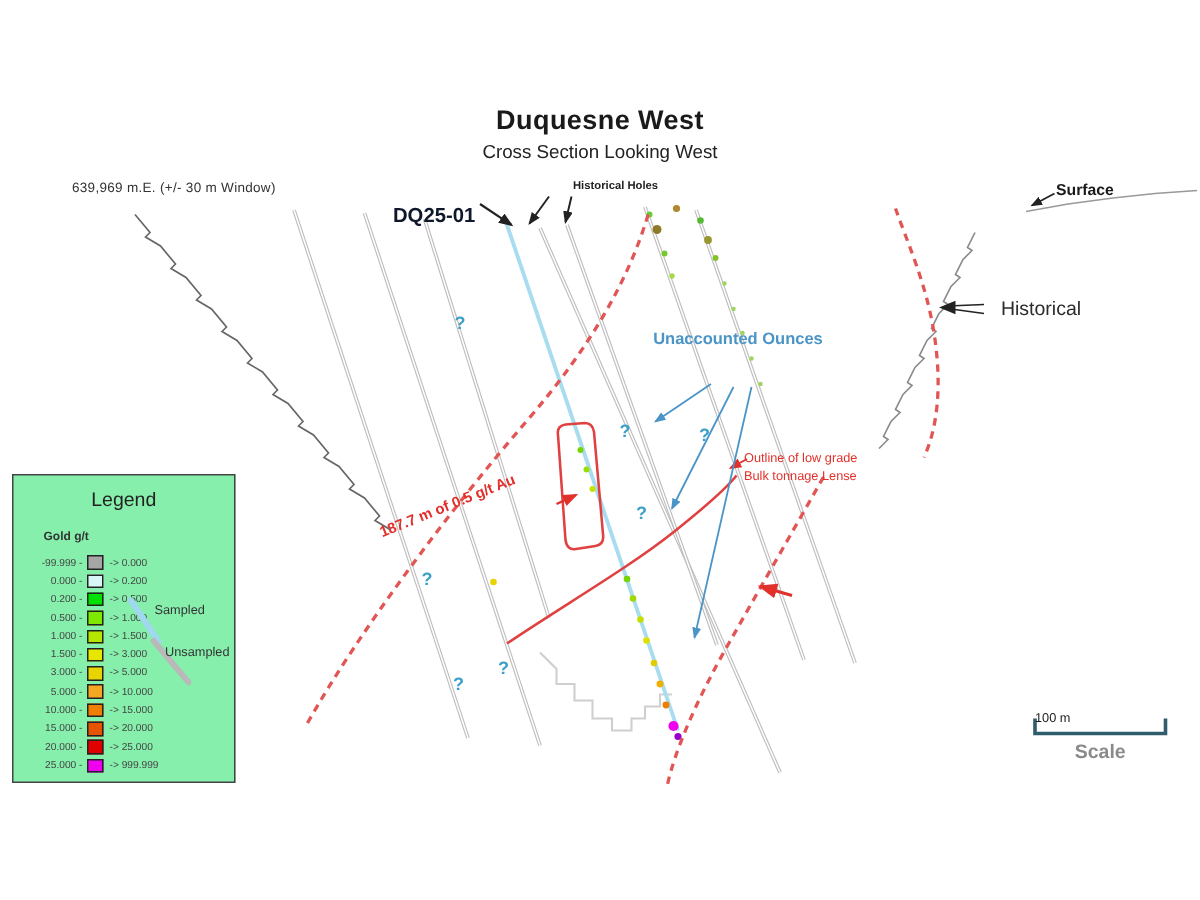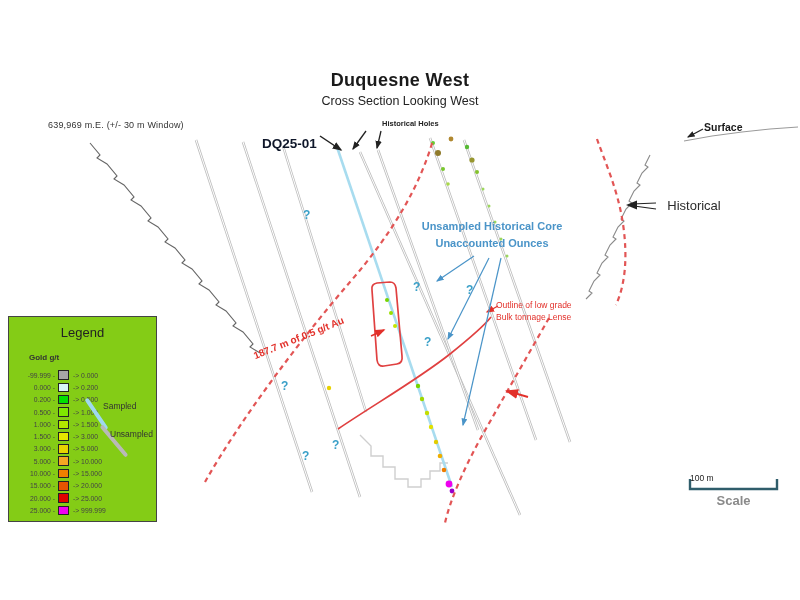--- a/index.html
+++ b/index.html
@@ -17,21 +17,21 @@
   .unsampled-core{left:412px;top:218px;width:160px;text-align:center;color:#4a94c8;font-weight:bold;font-size:11px;line-height:17px;}
   .lense-label{left:496px;top:299px;width:110px;font-size:8.5px;font-weight:normal;color:#e2302a;line-height:12px;}
   .intercept-label{left:256px;top:350px;font-size:10px;font-weight:bold;color:#e2302a;
                    transform:rotate(-22deg);transform-origin:left bottom;white-space:nowrap;}
   .mineralization-label{left:528px;top:387px;font-size:13px;color:#e8312a;line-height:18px;}
   .scale-bar-label{left:690px;top:473px;width:87px;font-size:8.5px;color:#222;}
   .scale-label{left:690px;top:493px;width:87px;text-align:center;font-size:13px;font-weight:bold;color:#8a8a8a;}
   .qmark{position:absolute;font-size:12px;font-weight:bold;color:#3aa0c8;}
 
   
-  .legend{position:absolute;left:8px;top:316px;width:149px;height:206px;background:#84cc16;
+  .legend{position:absolute;left:8px;top:316px;width:149px;height:206px;background:#86efac;
           border:1.2px solid #444;box-sizing:border-box;}
   .legend-title{position:absolute;left:0;top:8px;width:100%;text-align:center;font-size:13px;color:#222;}
   .legend-units{position:absolute;left:20px;top:36px;font-size:8px;font-weight:bold;color:#333;}
   .legend-rows{position:absolute;left:4px;top:52px;right:2px;}
   .lrow{display:flex;align-items:center;height:12.3px;}
   .lval{font-size:6.8px;color:#444;white-space:nowrap;}
   .lval.left{width:42px;text-align:right;margin-right:3px;}
   .lval.right{margin-left:4px;}
   .swatch{width:11px;height:9.5px;border:1px solid #222;box-sizing:border-box;flex:0 0 auto;}
   .sampline{position:absolute;height:4px;border-radius:2px;}
@@ -159,21 +159,20 @@
   <div class="abs title-sub">Cross Section Looking West</div>
   <div class="abs title-main">Duquesne West</div>
   <div class="abs sec-window">639,969 m.E. (+/- 30 m Window)</div>
   <div class="abs dq-label">DQ25-01</div>
   <div class="abs hist-label">Historical Holes</div>
   <div class="abs surface-label">Surface</div>
   <div class="abs pit-label">
     <div>Historical</div>
   </div>
   <div class="abs unsampled-core">
-    <div>Unsampled Historical Core</div>
     <div>Unaccounted Ounces</div>
   </div>
   <div class="abs lense-label">
     <div>Outline of low grade</div>
     <div>Bulk tonnage Lense</div>
   </div>
   <div class="abs intercept-label">187.7 m of 0.5 g/t Au</div>
   <div class="abs scale-bar-label">100 m</div>
   <div class="abs scale-label">Scale</div>
 

